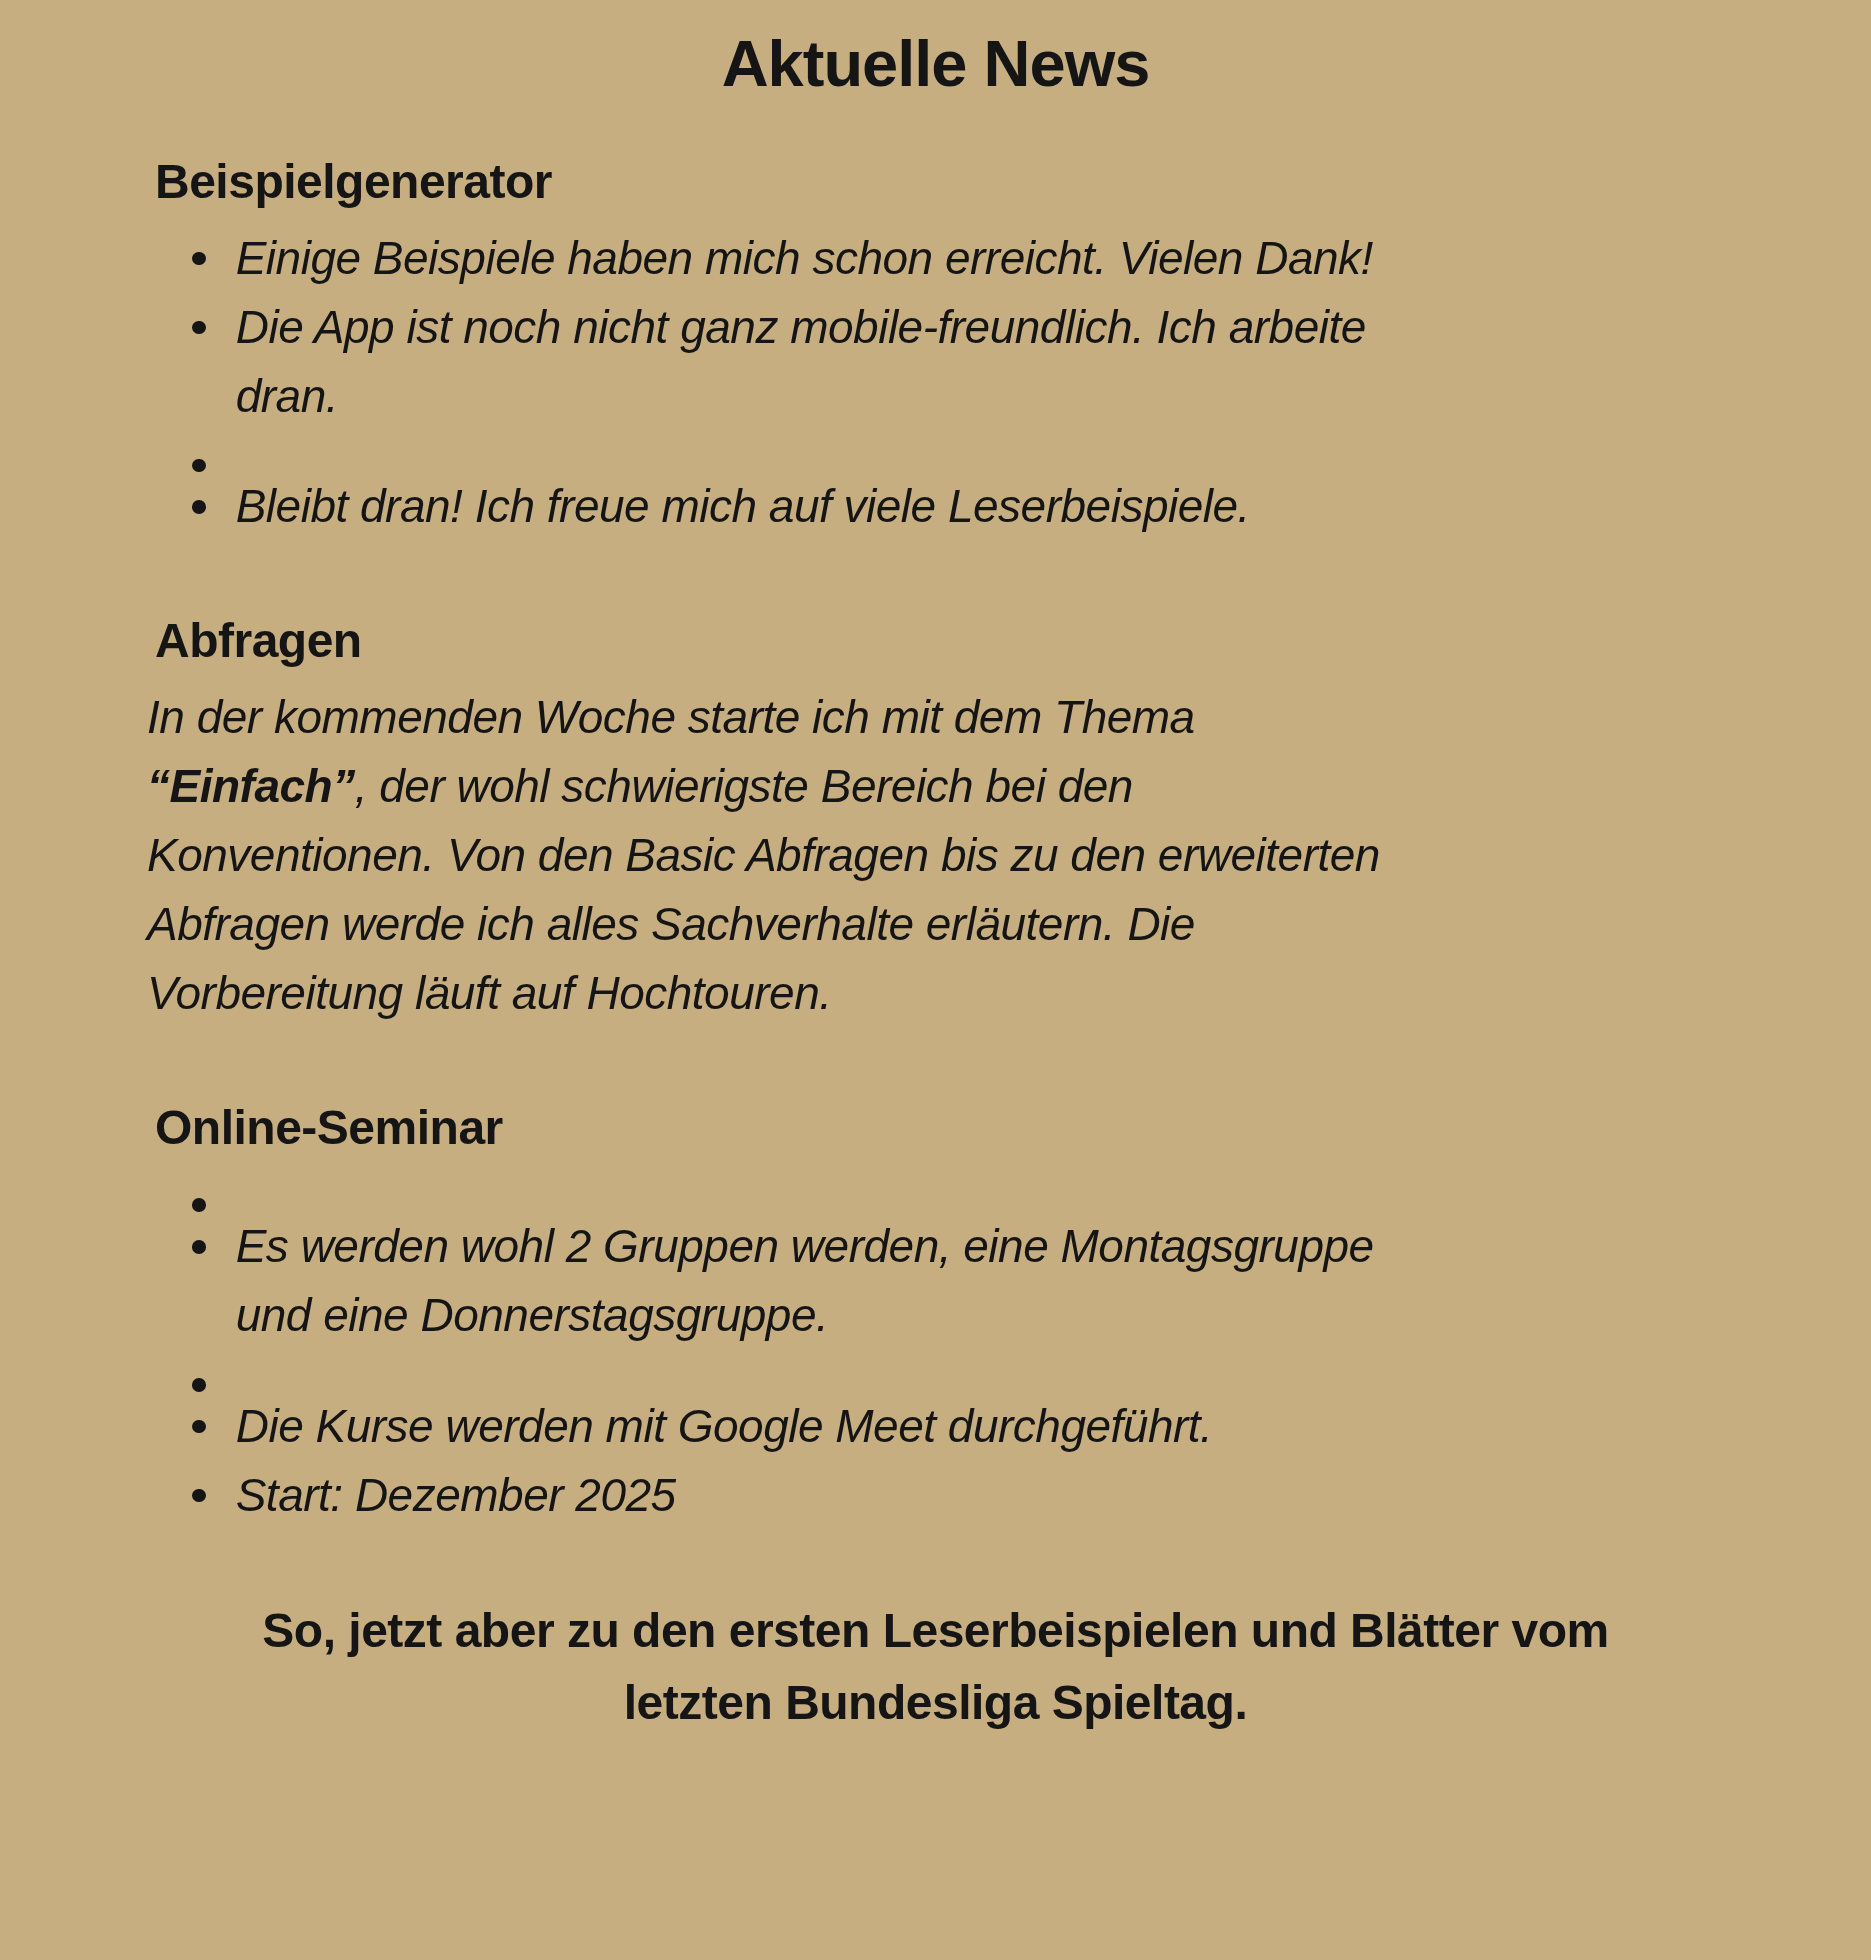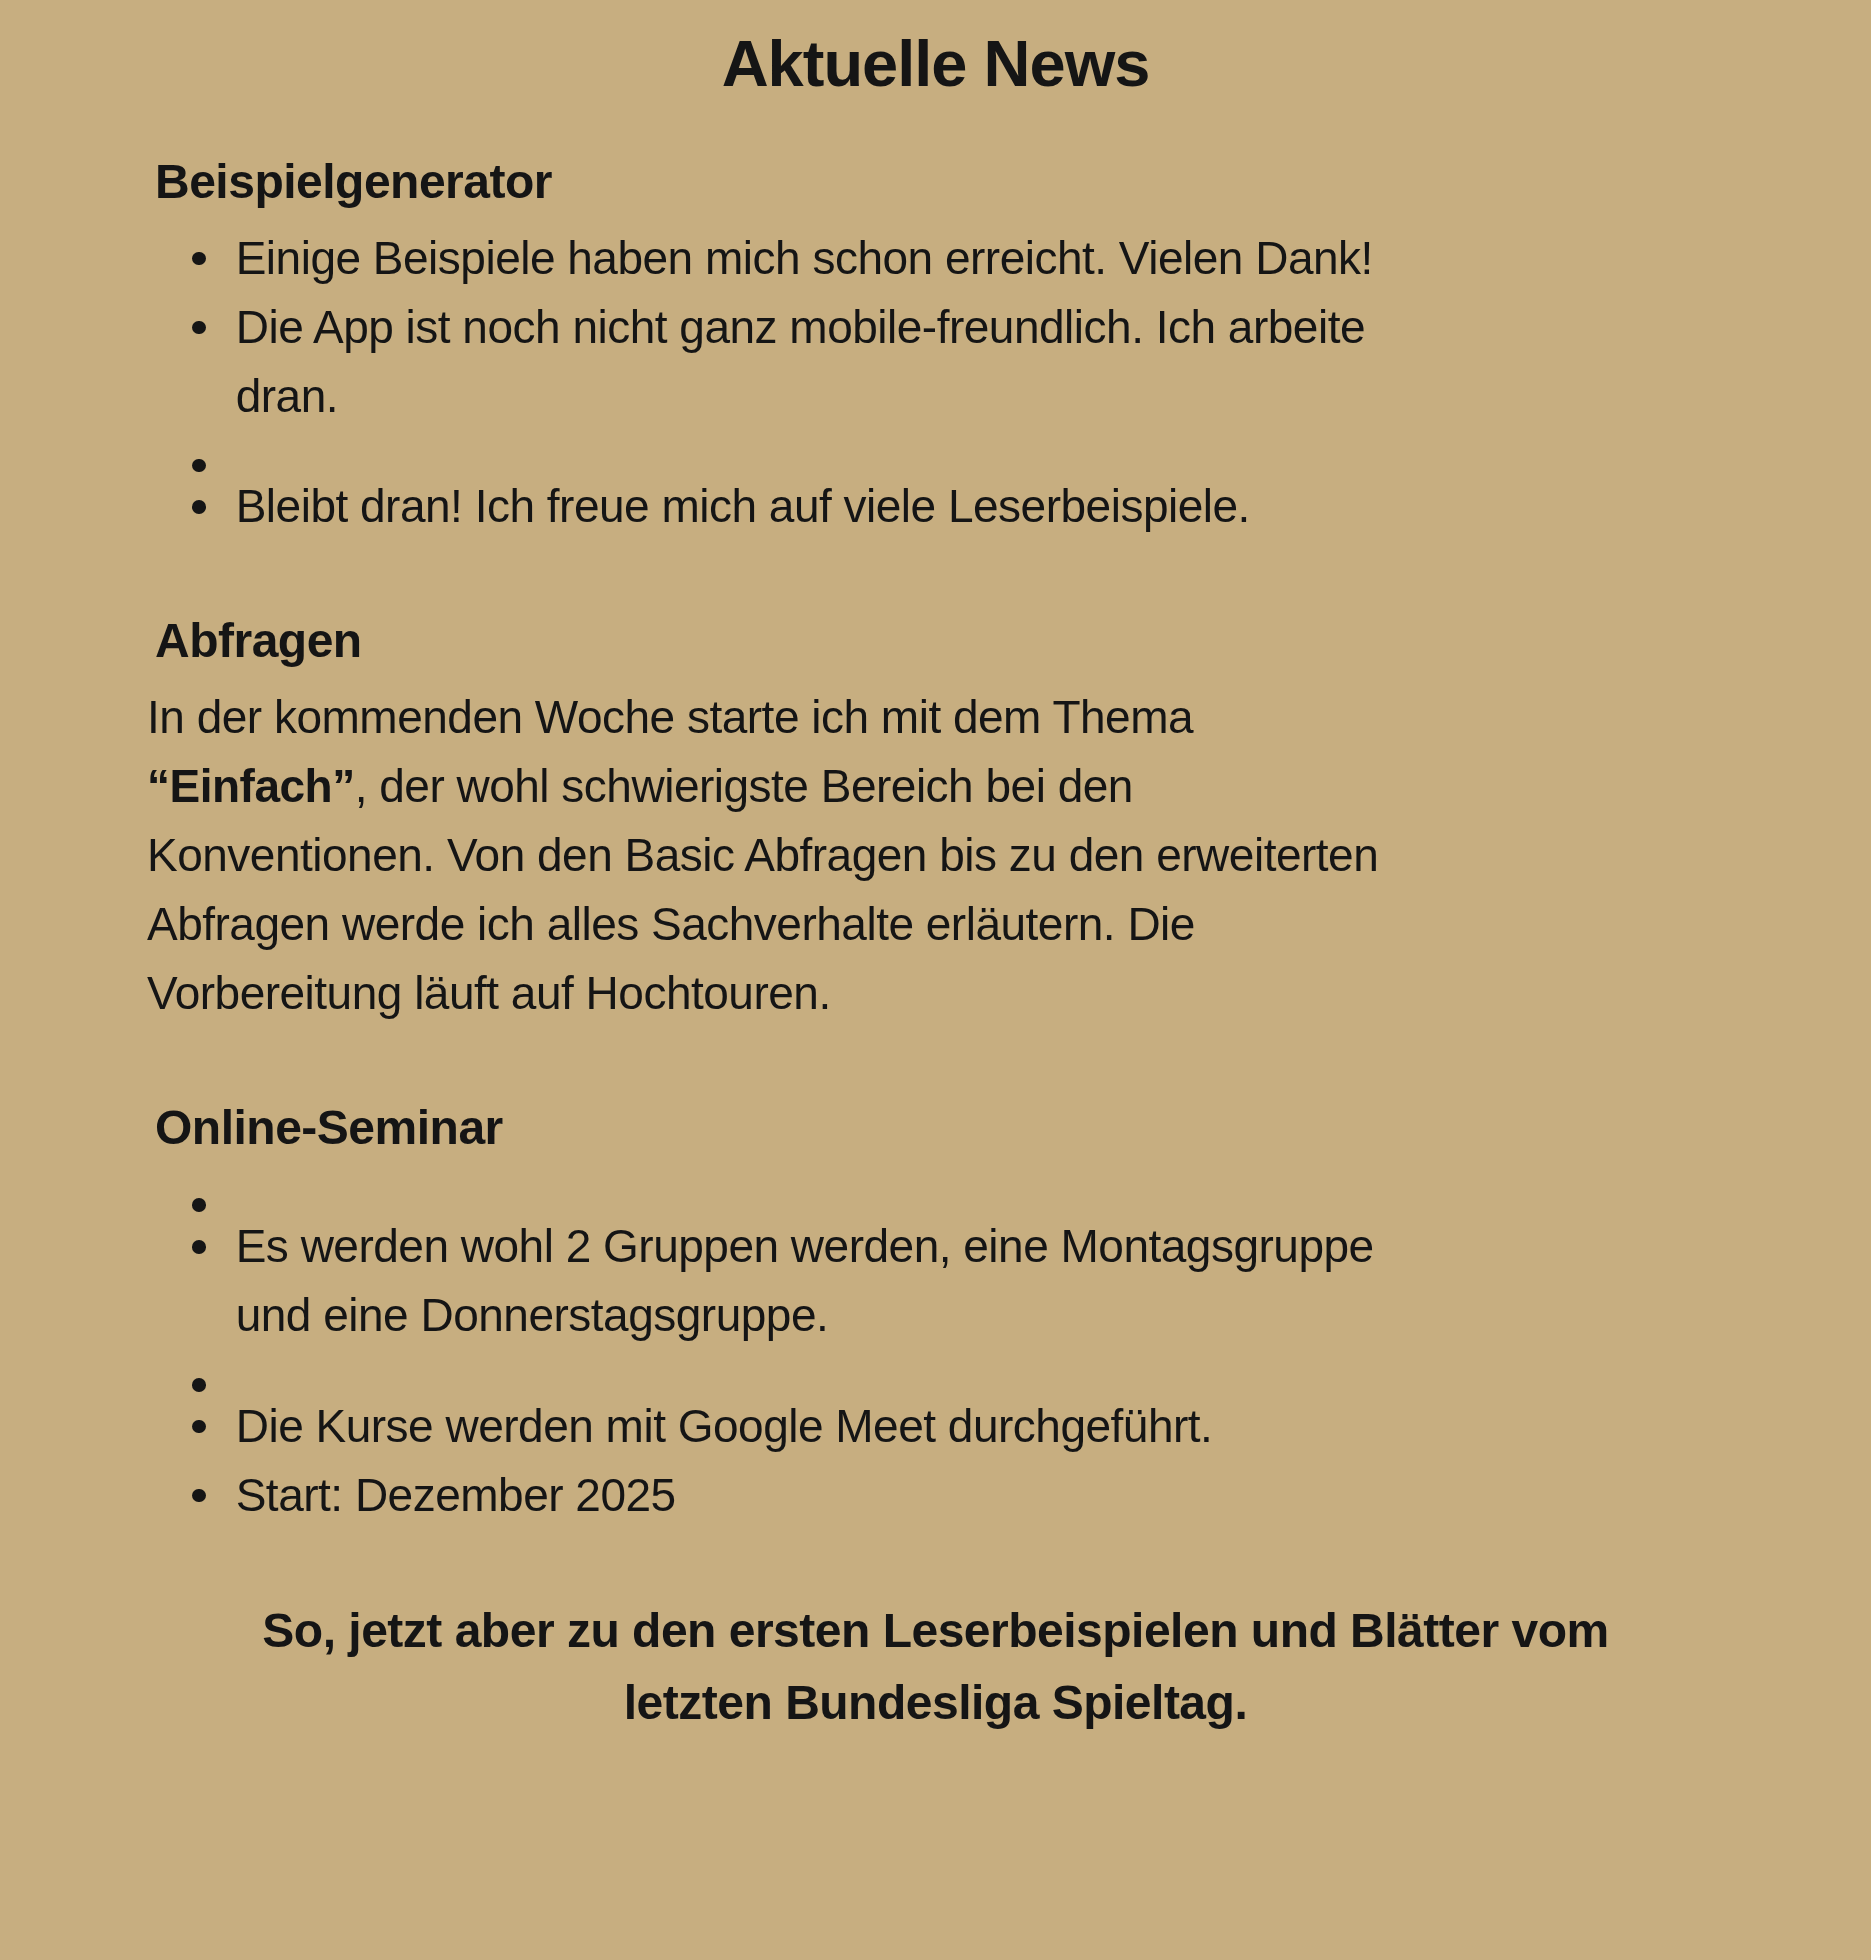--- a/index.html
+++ b/index.html
@@ -39,20 +39,21 @@
     letter-spacing: -0.5px;
   }
   ul.bullets {
     list-style: none;
     margin: 0;
     padding: 0;
   }
   ul.bullets li {
     display: flex;
     align-items: flex-start;
+    font-style: italic;
   }
   .bullet-dot {
     flex: 0 0 auto;
     width: 13.7px;
     height: 13.7px;
     border-radius: 50%;
     background: #151515;
     margin: 28px 30px 0 45px;
   }
   .li-text {
@@ -62,20 +63,21 @@
     white-space: pre-line;
     max-width: 1451px;
   }
   .para {
     margin: 0;
     font-size: 46px;
     line-height: 69px;
     letter-spacing: -0.5px;
     white-space: pre-line;
     max-width: 1588px;
+    font-style: italic;
   }
   .para b {
     font-weight: bold;
   }
   .closing-note {
     margin: 0;
     font-size: 48px;
     line-height: 72px;
     font-weight: bold;
     text-align: center;

